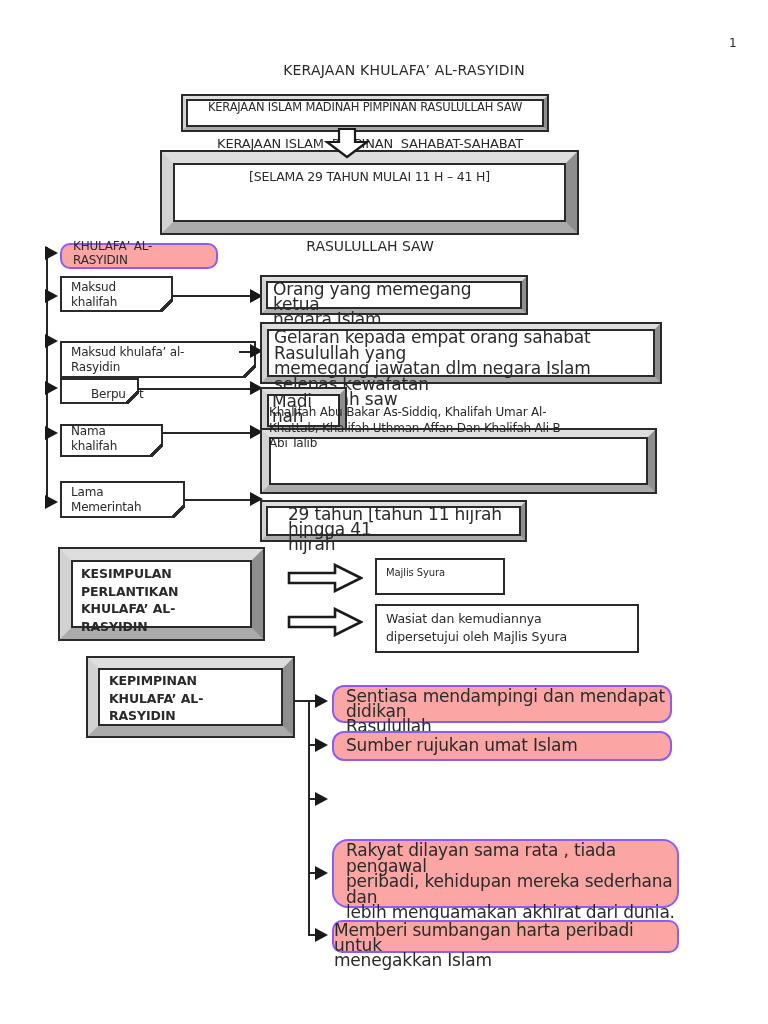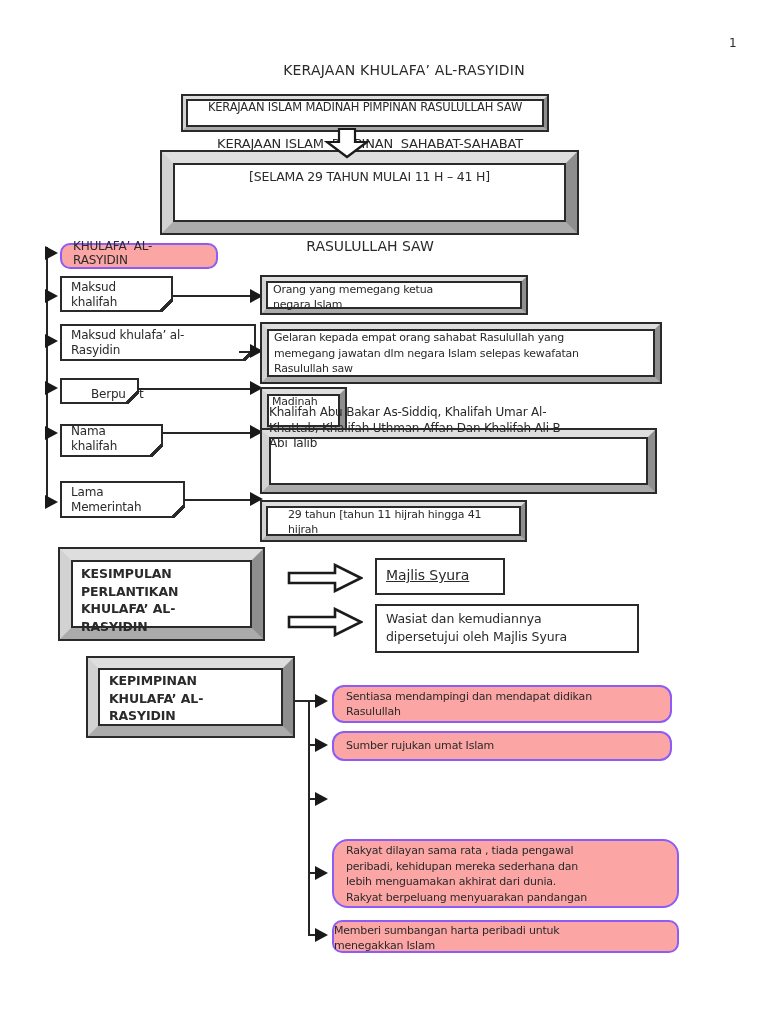--- a/index.html
+++ b/index.html
@@ -17,21 +17,21 @@
   .note{position:absolute;background:#fff;border:2px solid #2a2a2a;box-sizing:border-box;}
   .note:after{content:"";position:absolute;right:-2px;bottom:-2px;width:13px;height:13px;
     background:linear-gradient(135deg,#fff 42%,#2a2a2a 42%,#2a2a2a 58%,#fff 58%);}
   .ntext{position:relative;font-size:12px;line-height:15px;padding:2px 0 0 9px;white-space:pre-line;letter-spacing:-0.2px;}
   .round{position:absolute;background:#fca5a5;border:2px solid #8b5cf6;border-radius:12px;box-sizing:border-box;}
   .plain{position:absolute;background:#fff;border:2px solid #2a2a2a;box-sizing:border-box;}
   .hl{position:absolute;height:2px;background:#262626;}
   .vl{position:absolute;width:2px;background:#262626;}
   .tri{position:absolute;width:0;height:0;border-top:7px solid transparent;
     border-bottom:7px solid transparent;border-left:13px solid #191919;}
-  .btxt{font-size:11px;line-height:15px;letter-spacing:-0.2px;white-space:pre-line;}
+  .btxt{font-size:17px;line-height:15px;letter-spacing:-0.2px;white-space:pre-line;}
   .z5{z-index:5;}
 </style>
 </head>
 <body>
 
 <div id="canvas">
 
   <div class="abs" style="left:729px;top:36px;font-size:12px;">1</div>
 
   <div class="abs ctr" style="left:204px;top:62px;width:400px;font-size:14px;letter-spacing:0.2px;">KERAJAAN KHULAFA’ AL-RASYIDIN</div>
@@ -60,21 +60,21 @@
   <div class="tri" style="left:45px;top:495px;"></div>
 
   <div class="round" style="left:60px;top:243px;width:158px;height:26px;border-radius:10px;"></div>
   <div class="abs pre z5" style="left:73px;top:239px;font-size:12px;line-height:14px;letter-spacing:-0.2px;">KHULAFA’ AL-
 RASYIDIN</div>
 
   <div class="note" style="left:60px;top:276px;width:113px;height:36px;">
     <div class="ntext">Maksud
 khalifah</div>
   </div>
-  <div class="note" style="left:60px;top:324px;width:196px;height:37px;">
+  <div class="note" style="left:60px;top:341px;width:196px;height:37px;">
     <div class="ntext">Maksud khulafa’ al-
 Rasyidin</div>
   </div>
   <div class="note" style="left:60px;top:378px;width:79px;height:26px;">
     <div class="ntext" style="padding-top:7px;margin-left:20px;">Berpusat</div>
   </div>
   <div class="note" style="left:60px;top:424px;width:103px;height:33px;">
     <div class="ntext" style="top:-4px;">Nama
 khalifah</div>
   </div>
@@ -119,21 +119,21 @@
     <div class="pre bold" style="padding:5px 0 0 10px;font-size:12.5px;line-height:17.5px;letter-spacing:-0.1px;">KESIMPULAN
 PERLANTIKAN
 KHULAFA’ AL-
 RASYIDIN</div>
   </div>
 
   <svg class="abs" style="left:287px;top:563px;" width="76" height="30" viewBox="0 0 76 30">
     <path d="M2 10 h46 v-8 l26 13 -26 13 v-8 h-46 z" fill="#ffffff" stroke="#1b1b1b" stroke-width="2.6"></path>
   </svg>
   <div class="plain" style="left:375px;top:558px;width:130px;height:37px;">
-    <div style="padding:7px 0 0 9px;font-size:14px;letter-spacing:-0.1px;text-decoration:underline;">Majlis Syura</div>
+    <div style="padding:7px 0 0 9px;font-size:10px;letter-spacing:-0.1px;">Majlis Syura</div>
   </div>
 
   <svg class="abs" style="left:287px;top:607px;" width="76" height="30" viewBox="0 0 76 30">
     <path d="M2 10 h46 v-8 l26 13 -26 13 v-8 h-46 z" fill="#ffffff" stroke="#1b1b1b" stroke-width="2.6"></path>
   </svg>
   <div class="plain" style="left:375px;top:604px;width:264px;height:49px;">
     <div class="pre" style="padding:4px 0 0 9px;font-size:12.5px;line-height:18px;letter-spacing:-0.1px;">Wasiat dan kemudiannya
 dipersetujui oleh Majlis Syura</div>
   </div>
 

